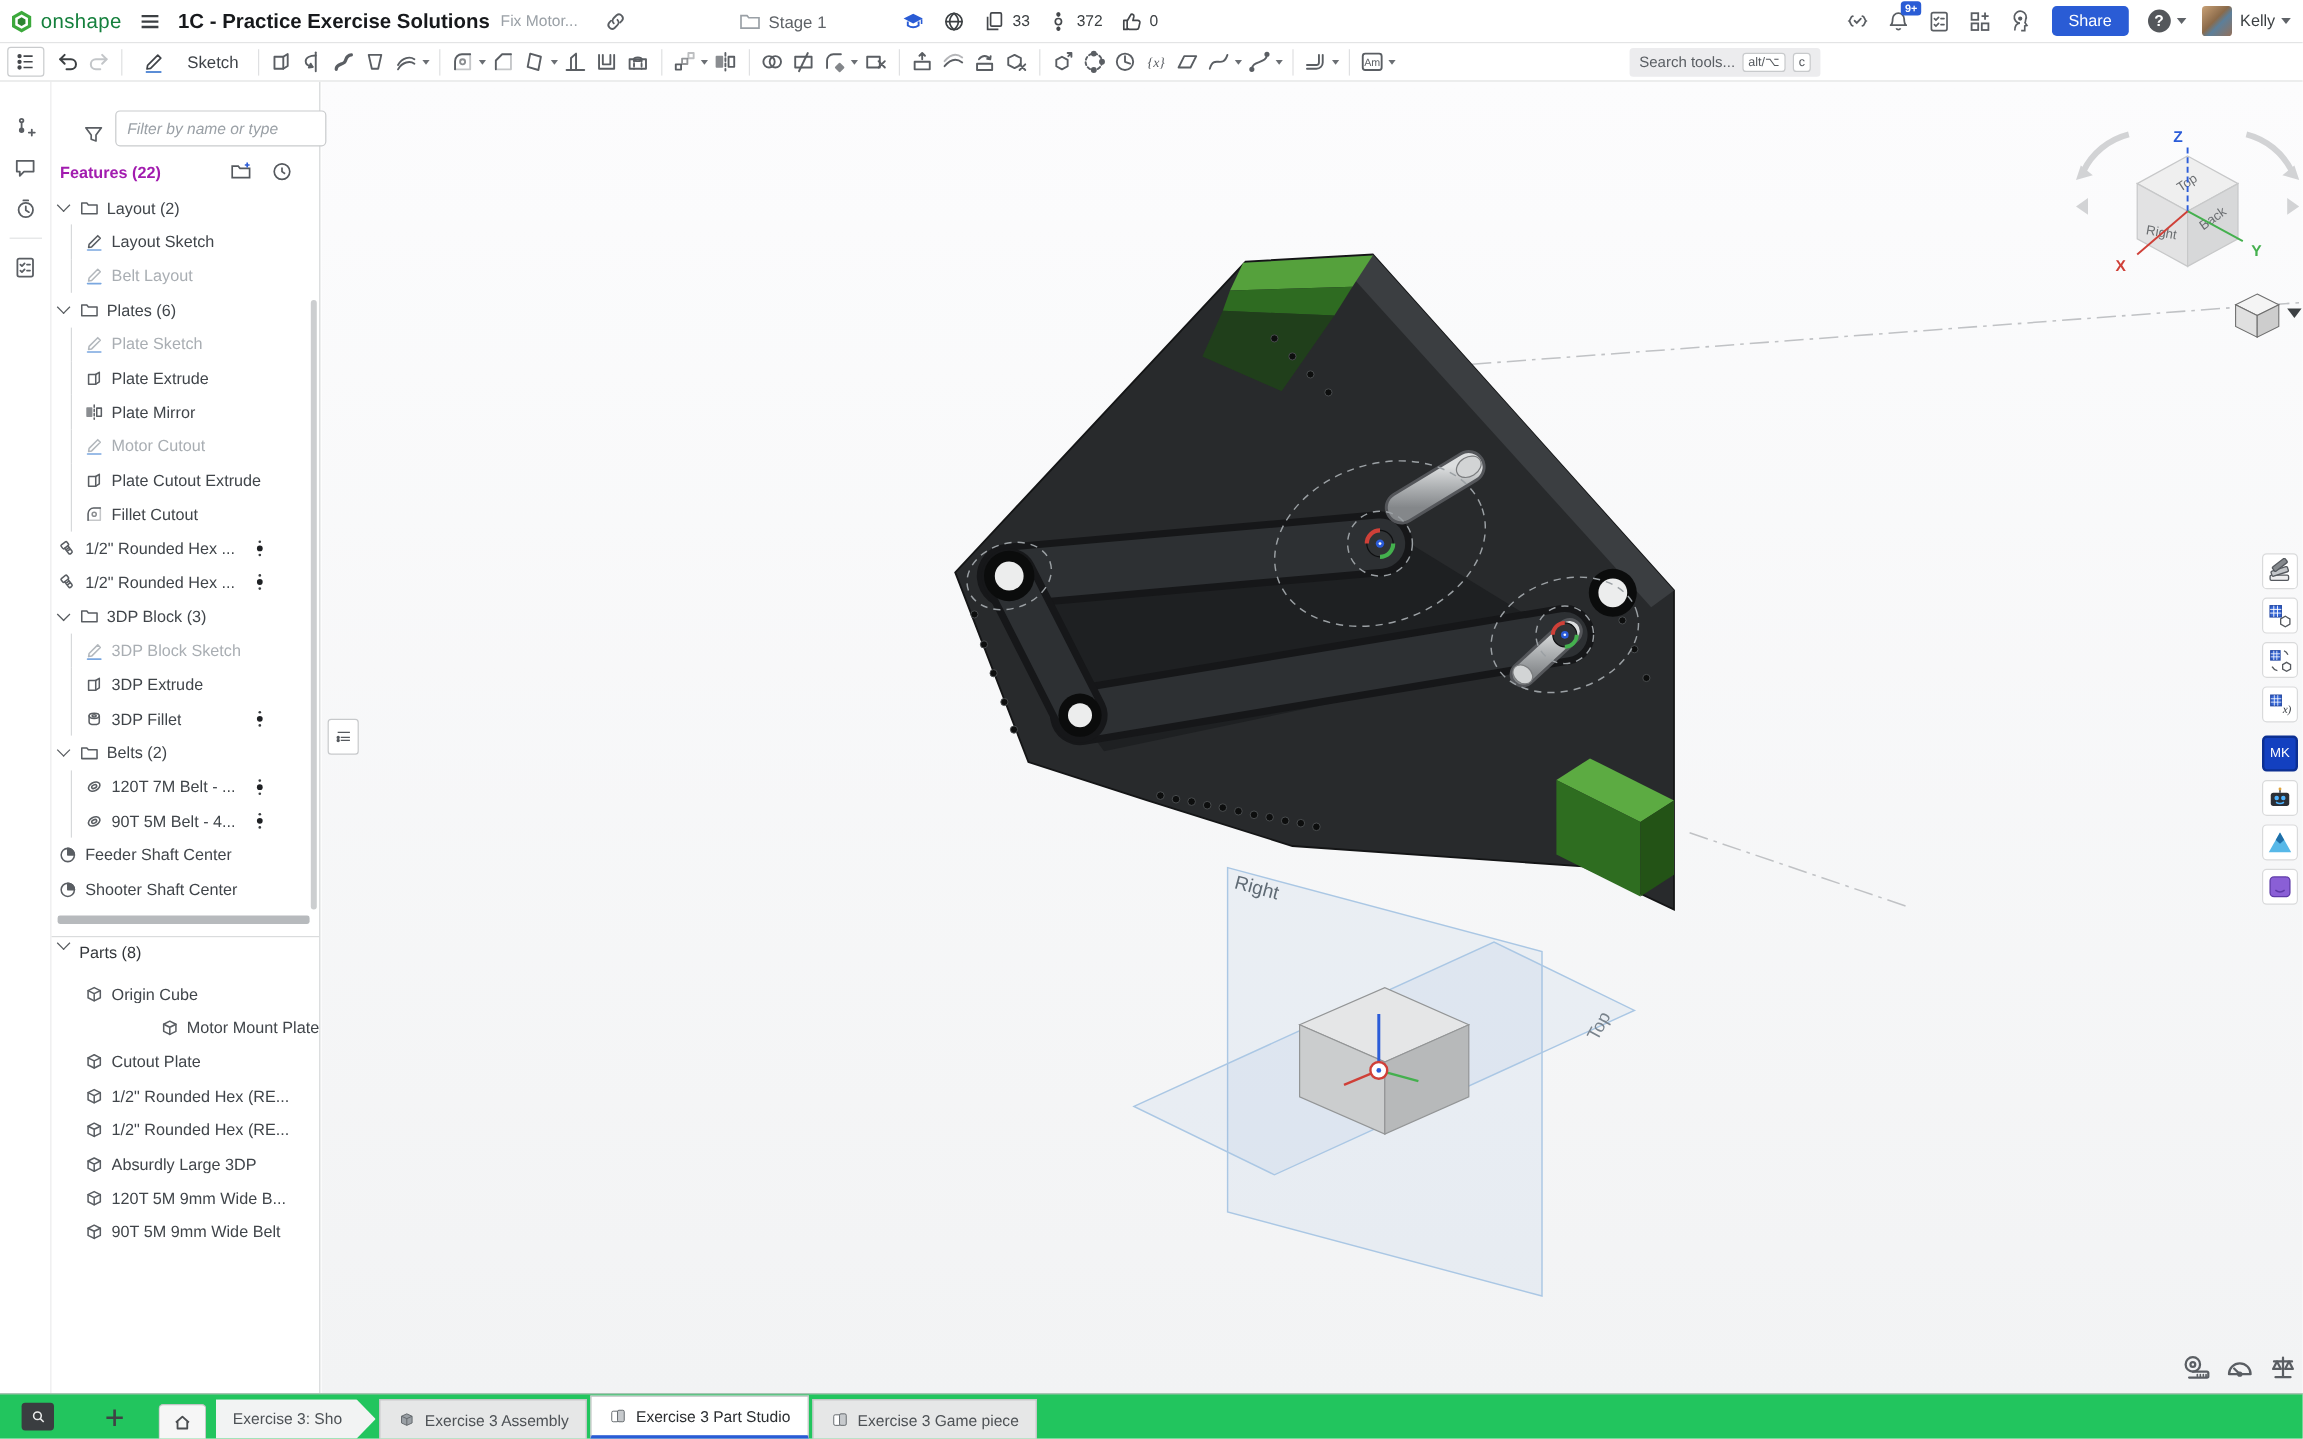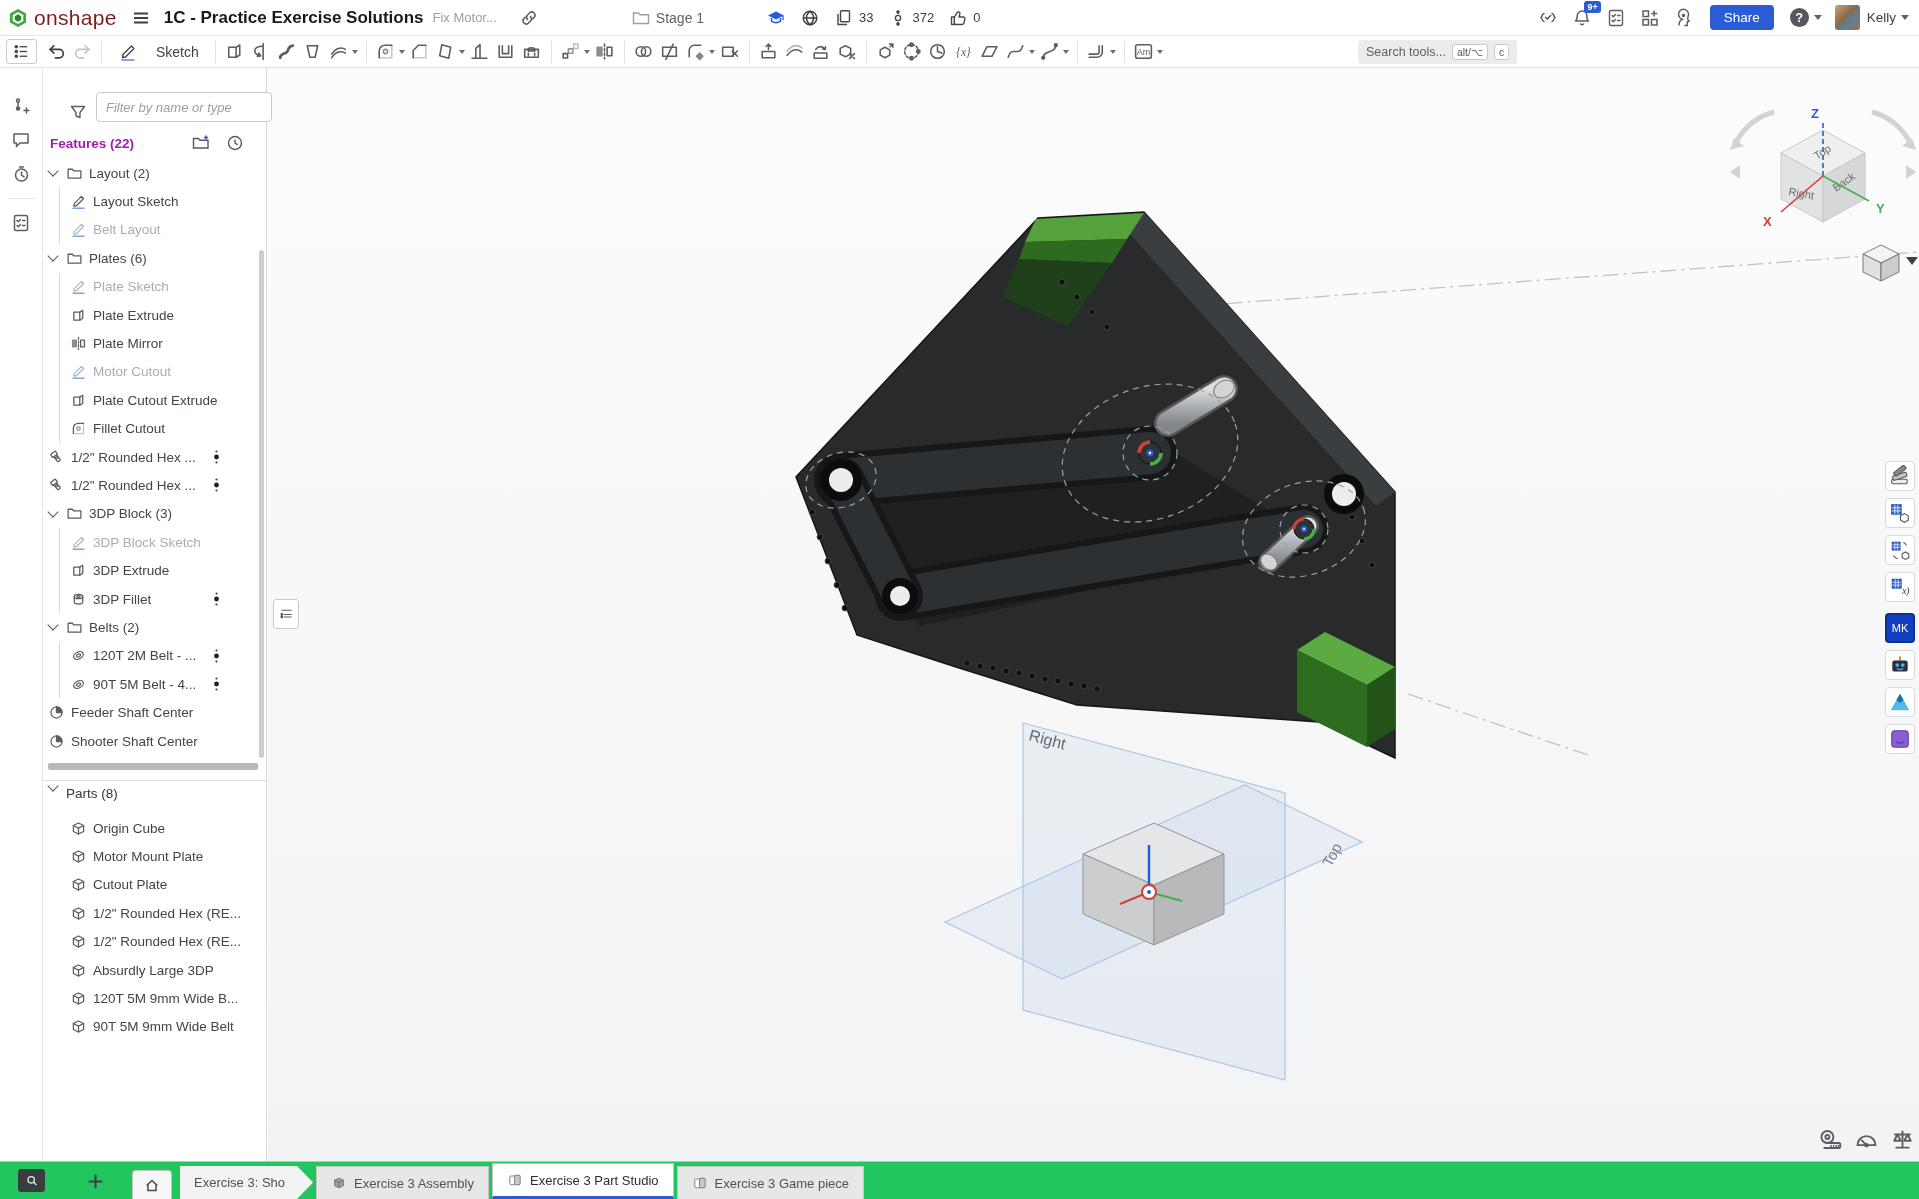--- a/index.html
+++ b/index.html
@@ -3,21 +3,21 @@
 <meta charset="utf-8">
 <style>
   *{box-sizing:border-box;margin:0;padding:0}
   html,body{width:1919px;height:1199px;overflow:hidden;font-family:"Liberation Sans",sans-serif;background:#fff;position:relative}
   svg{display:block}
   .ic{display:inline-flex;align-items:center;justify-content:center;color:#5a5e63}
   .ic svg{width:20px;height:20px}
   
   .appbar{position:absolute;left:0;top:0;width:100%;height:36px;background:#fff;border-bottom:1px solid #e3e4e5;display:flex;align-items:center;z-index:30}
   .logo-mark{width:20px;height:20px;margin-left:8px}
-  .brand{font-size:21px;color:#7f1d1d;margin-left:6px;letter-spacing:.3px}
+  .brand{font-size:17px;color:#15803d;margin-left:6px;letter-spacing:.3px}
   .burger{margin-left:14px;color:#3c4043;cursor:pointer}
   .doc-title{margin-left:13px;font-size:17px;font-weight:bold;color:#17191c;white-space:nowrap}
   .doc-sub{margin-left:9px;font-size:13px;color:#9aa0a6;white-space:nowrap}
   .hlink{margin-left:22px}
   .hfolder{margin-left:92px}
   .workspace{margin-left:5px;font-size:14px;color:#5f6368}
   .stats{display:flex;align-items:flex-end;margin-left:62px;gap:0}
   .stat{display:flex;align-items:center;margin-right:14px}
   .stat .num{font-size:13px;color:#3c4043;margin-left:5px}
   .hdr-right{margin-left:auto;display:flex;align-items:center;padding-right:10px}
@@ -895,21 +895,21 @@
         <span class="ticon">
           <svg viewBox="0 0 20 20">
             <g fill="none" stroke="currentColor" stroke-width="1.5" stroke-linecap="round" stroke-linejoin="round">
               <g transform="rotate(-28 10 10)">
                 <ellipse cx="10" cy="10" rx="6" ry="4"></ellipse>
                 <ellipse cx="10" cy="10" rx="2.6" ry="1.6"></ellipse>
               </g>
             </g>
           </svg>
         </span>
-        <span class="lbl">120T 2M Belt - ...</span>
+        <span class="lbl">120T 7M Belt - ...</span>
         <span class="dots">
           <svg width="7" height="16" viewBox="0 0 7 16">
             <circle cx="3.5" cy="2.5" r="1.1" fill="#3c4043"></circle>
             <circle cx="3.5" cy="8" r="2.4" fill="#1f2124"></circle>
             <circle cx="3.5" cy="13.5" r="1.1" fill="#3c4043"></circle>
           </svg>
         </span>
       </div>
       <div class="trow lvl1">
         <span class="ticon">
@@ -965,21 +965,21 @@
         <span class="ticon">
           <svg viewBox="0 0 20 20">
             <g fill="none" stroke="currentColor" stroke-width="1.5" stroke-linecap="round" stroke-linejoin="round">
               <path d="M4 6.5 10 3.5l6 3v7l-6 3-6-3z"></path>
               <path d="M4 6.5l6 3 6-3M10 9.5v7"></path>
             </g>
           </svg>
         </span>
         <span class="lbl">Origin Cube</span>
       </div>
-      <div class="trow lvl1 noline" style="--x: 0; position: relative; --noline: 1;">
+      <div class="trow lvl1 noline" style="--x: 0; position: relative; justify-content: flex-end; --noline: 1;">
         <span class="ticon">
           <svg viewBox="0 0 20 20">
             <g fill="none" stroke="currentColor" stroke-width="1.5" stroke-linecap="round" stroke-linejoin="round">
               <path d="M4 6.5 10 3.5l6 3v7l-6 3-6-3z"></path>
               <path d="M4 6.5l6 3 6-3M10 9.5v7"></path>
             </g>
           </svg>
         </span>
         <span class="lbl">Motor Mount Plate</span>
       </div>

